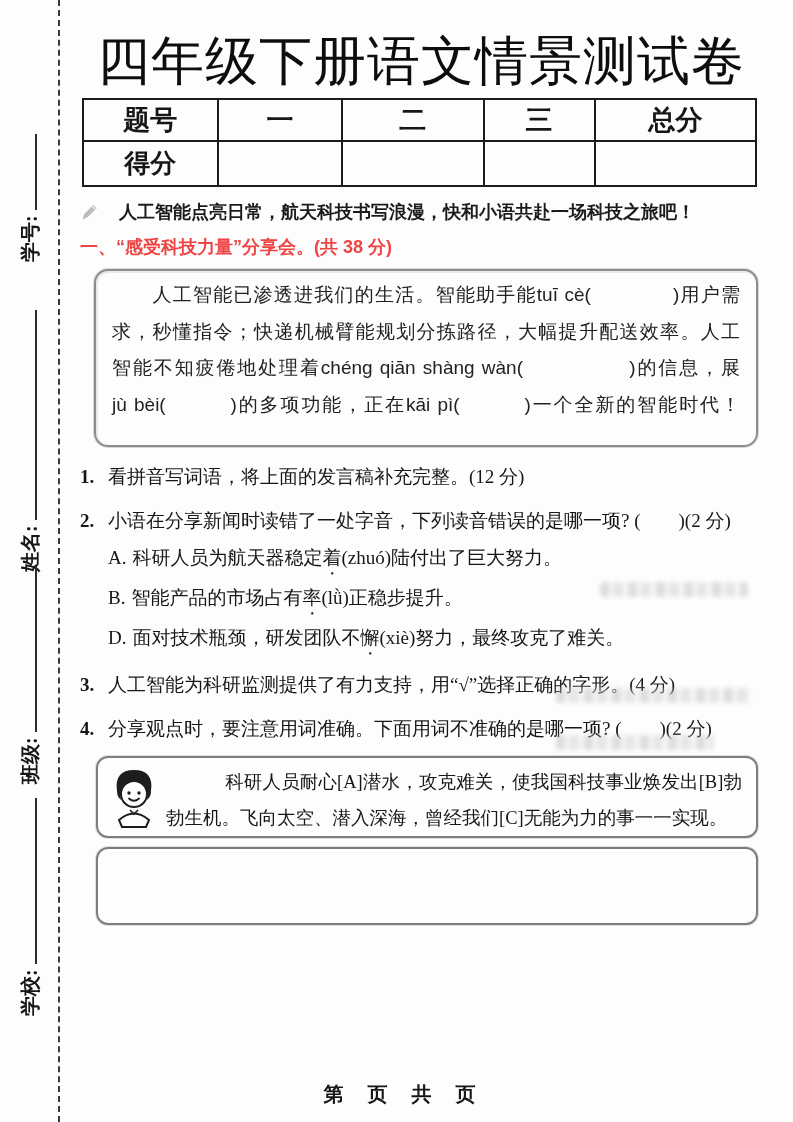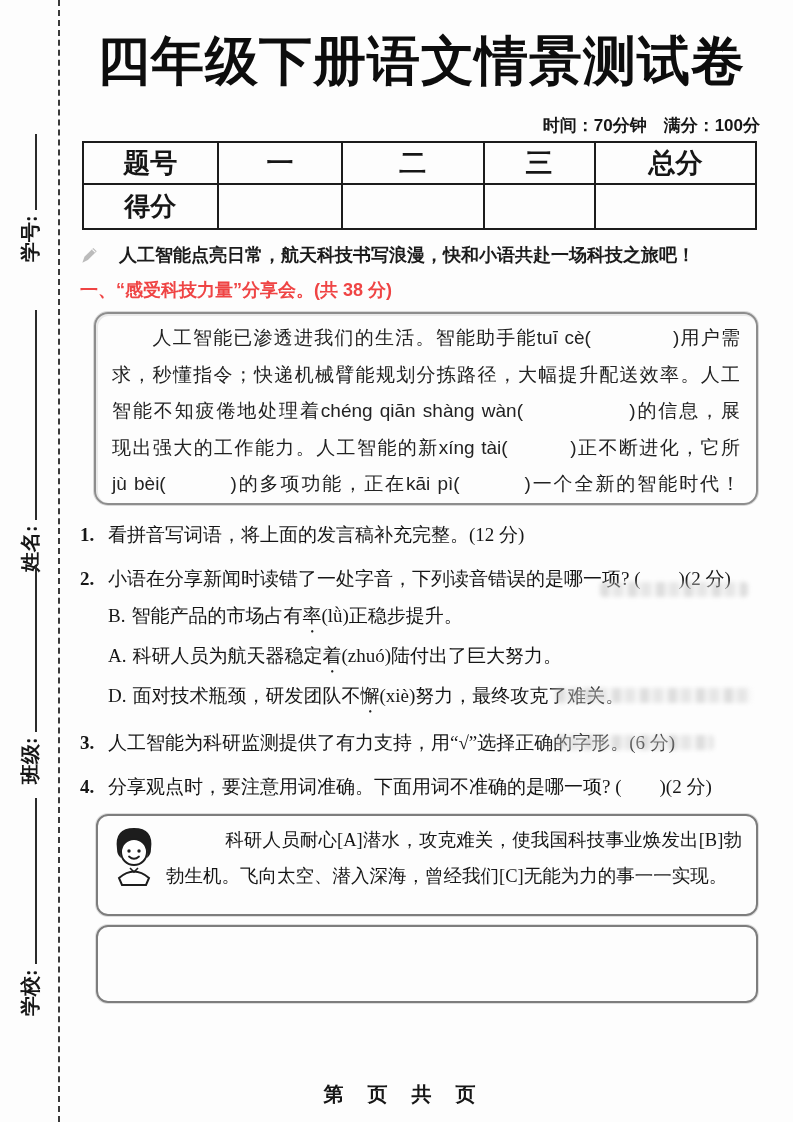--- a/index.html
+++ b/index.html
@@ -20,21 +20,21 @@
   .m-field .m-line { flex:1; height:14px; border-bottom:2px solid #2b2b2b; }
   .f1 { top:262px; width:128px; }
   .f2 { top:572px; width:262px; }
   .f3 { top:784px; width:218px; }
   .f4 { top:1016px; width:218px; }
 
   .content { position:absolute; left:80px; top:0; width:682px; }
 
   .title { margin:26px 0 0; text-align:center;
     font-family:"Liberation Sans", sans-serif;
-    font-size:53px; font-weight:700; letter-spacing:1px; color:#0d0d0d; }
+    font-size:53px; font-weight:400; letter-spacing:1px; color:#0d0d0d; }
   .subtitle { margin-top:20px; text-align:center;
     font-family:"Liberation Sans", sans-serif;
     font-size:34px; font-weight:800; color:#0d0d0d; }
   .meta { margin:16px 2px 4px 0; text-align:right;
     font-family:"Liberation Sans", sans-serif;
     font-size:17px; font-weight:700; }
 
   table.score-table { width:99%; margin-left:2px; border-collapse:collapse; }
   table.score-table td { border:2.5px solid #1c1c1c; text-align:center;
     font-family:"Liberation Sans", sans-serif; font-weight:700; }
@@ -43,39 +43,39 @@
 
   .intro { margin-top:13px; display:flex; align-items:center; gap:20px;
     font-family:"Liberation Sans", sans-serif;
     font-size:18px; font-weight:700; color:#1b1b1b; }
   .pencil { display:inline-flex; flex:none; opacity:.75; }
 
   .sec-heading { margin-top:11px;
     font-family:"Liberation Sans", sans-serif;
     font-size:18px; font-weight:700; color:#ef4444; }
 
-  .passage-box { margin:10px 4px 0 14px; padding:6px 16px 0;
+  .passage-box { margin:10px 4px 0 14px; padding:6px 16px 22px;
     border:2px solid #8d8d8d; border-radius:14px;
     box-shadow:0 0 0 1px #d8d8d8, 1px 1px 0 1px #e9e9e9 inset; }
   .passage-line { font-size:19px; line-height:36.5px;
     text-align:justify; text-align-last:justify;
     font-family:"Liberation Sans", sans-serif; font-weight:500; color:#222; }
 
   .q { display:flex; margin-top:8px; font-size:19px; line-height:36px; }
   .q .qnum { flex:none; width:28px; font-weight:bold; }
   .q .qtext { flex:1; }
   .options { margin-left:28px; }
   .option { font-size:19px; line-height:37px; }
   .option .olabel { margin-right:6px; }
   .em { -webkit-text-emphasis:filled dot #222; text-emphasis:filled dot #222;
         -webkit-text-emphasis-position:under left; text-emphasis-position:under left; }
   .q3-body { margin:2px 0 0 2px; font-size:19px; line-height:38px;
     text-indent:3.6em; text-align:justify; }
 
-  .speech { margin:9px 4px 0 16px; padding:6px 14px 20px 10px; min-height:78px;
+  .speech { margin:9px 4px 0 16px; padding:6px 14px 0 10px; min-height:78px;
     border:2px solid #7d7d7d; border-radius:12px;
     box-shadow:0 0 0 1px #dedede; overflow:hidden; }
   .avatar { float:left; width:52px; height:62px; margin:2px 6px 0 0; }
   .speech p { margin:0; font-size:18.5px; line-height:36px; text-indent:3.2em;
     text-align:justify; }
 
   .footer { position:absolute; bottom:14px; left:4px; width:100%;
     text-align:center; font-size:20px; font-weight:600; letter-spacing:2px; }
 
   .smudge { position:absolute; height:15px; border-radius:4px;
@@ -105,21 +105,20 @@
     <span class="m-line"></span>
   </div>
   <div class="m-field f4">
     <span>学校:</span>
     <span class="m-line"></span>
   </div>
 
   <div class="content">
 
     <h1 class="title">四年级下册语文情景测试卷</h1>
-    <div class="meta">时间：70分钟　满分：100分</div>
 
     <table class="score-table">
       <colgroup>
         <col style="width:20%">
           <col style="width:18.5%">
           <col style="width:21%">
           <col style="width:16.5%">
           <col style="width:24%">
       </colgroup>
       <tbody>
@@ -149,48 +148,47 @@
       </span>
       <span>人工智能点亮日常，航天科技书写浪漫，快和小语共赴一场科技之旅吧！</span>
     </div>
 
     <div class="sec-heading">一、“感受科技力量”分享会。(共 38 分)</div>
 
     <div class="passage-box">
       <div class="passage-line">　　人工智能已渗透进我们的生活。智能助手能tuī cè(　　　　)用户需</div>
       <div class="passage-line">求，秒懂指令；快递机械臂能规划分拣路径，大幅提升配送效率。人工</div>
       <div class="passage-line">智能不知疲倦地处理着chéng qiān shàng wàn(　　　　　)的信息，展</div>
-      <div class="passage-line">现出强大的工作能力。人工智能的新xíng tài(　　　)正不断进化，它所</div>
       <div class="passage-line">jù bèi(　　　)的多项功能，正在kāi pì(　　　)一个全新的智能时代！</div>
     </div>
 
     <div class="q" style="margin-top:12px">
       <span class="qnum">1.</span>
       <span class="qtext">看拼音写词语，将上面的发言稿补充完整。(12 分)</span>
     </div>
 
     <div class="q">
       <span class="qnum">2.</span>
       <span class="qtext">小语在分享新闻时读错了一处字音，下列读音错误的是哪一项? (　　)(2 分)</span>
     </div>
     <div class="options">
+      <div class="option">
+        <span class="olabel">A.</span><span>科研人员为航天器稳定</span><span class="em">着</span><span>(zhuó)陆付出了巨大努力。</span>
+      </div>
       <div class="option">
         <span class="olabel">B.</span><span>智能产品的市场占有</span><span class="em">率</span><span>(lǜ)正稳步提升。</span>
       </div>
       <div class="option">
-        <span class="olabel">A.</span><span>科研人员为航天器稳定</span><span class="em">着</span><span>(zhuó)陆付出了巨大努力。</span>
-      </div>
-      <div class="option">
         <span class="olabel">D.</span><span>面对技术瓶颈，研发团队不</span><span class="em">懈</span><span>(xiè)努力，最终攻克了难关。</span>
       </div>
     </div>
 
     <div class="q">
       <span class="qnum">3.</span>
-      <span class="qtext">人工智能为科研监测提供了有力支持，用“√”选择正确的字形。(6 分)</span>
+      <span class="qtext">人工智能为科研监测提供了有力支持，用“√”选择正确的字形。(4 分)</span>
     </div>
 
     <div class="q">
       <span class="qnum">4.</span>
       <span class="qtext">分享观点时，要注意用词准确。下面用词不准确的是哪一项? (　　)(2 分)</span>
     </div>
 
     <div class="speech">
       <span class="avatar">
         <svg viewBox="0 0 52 62" width="52" height="62">

